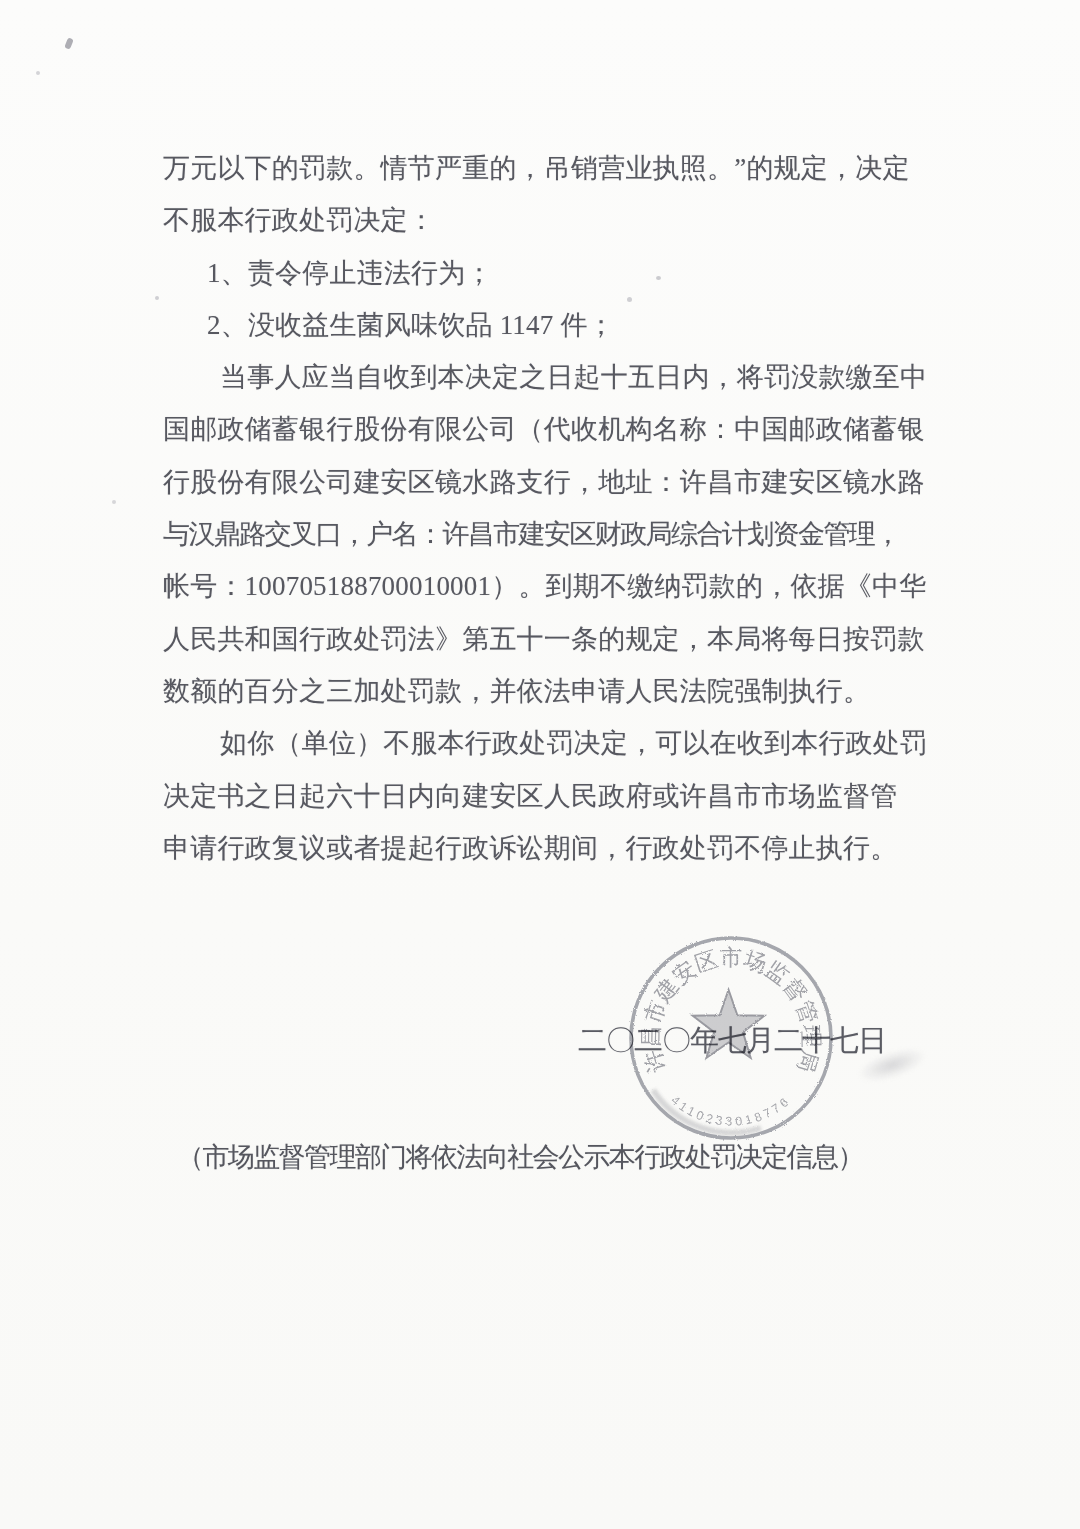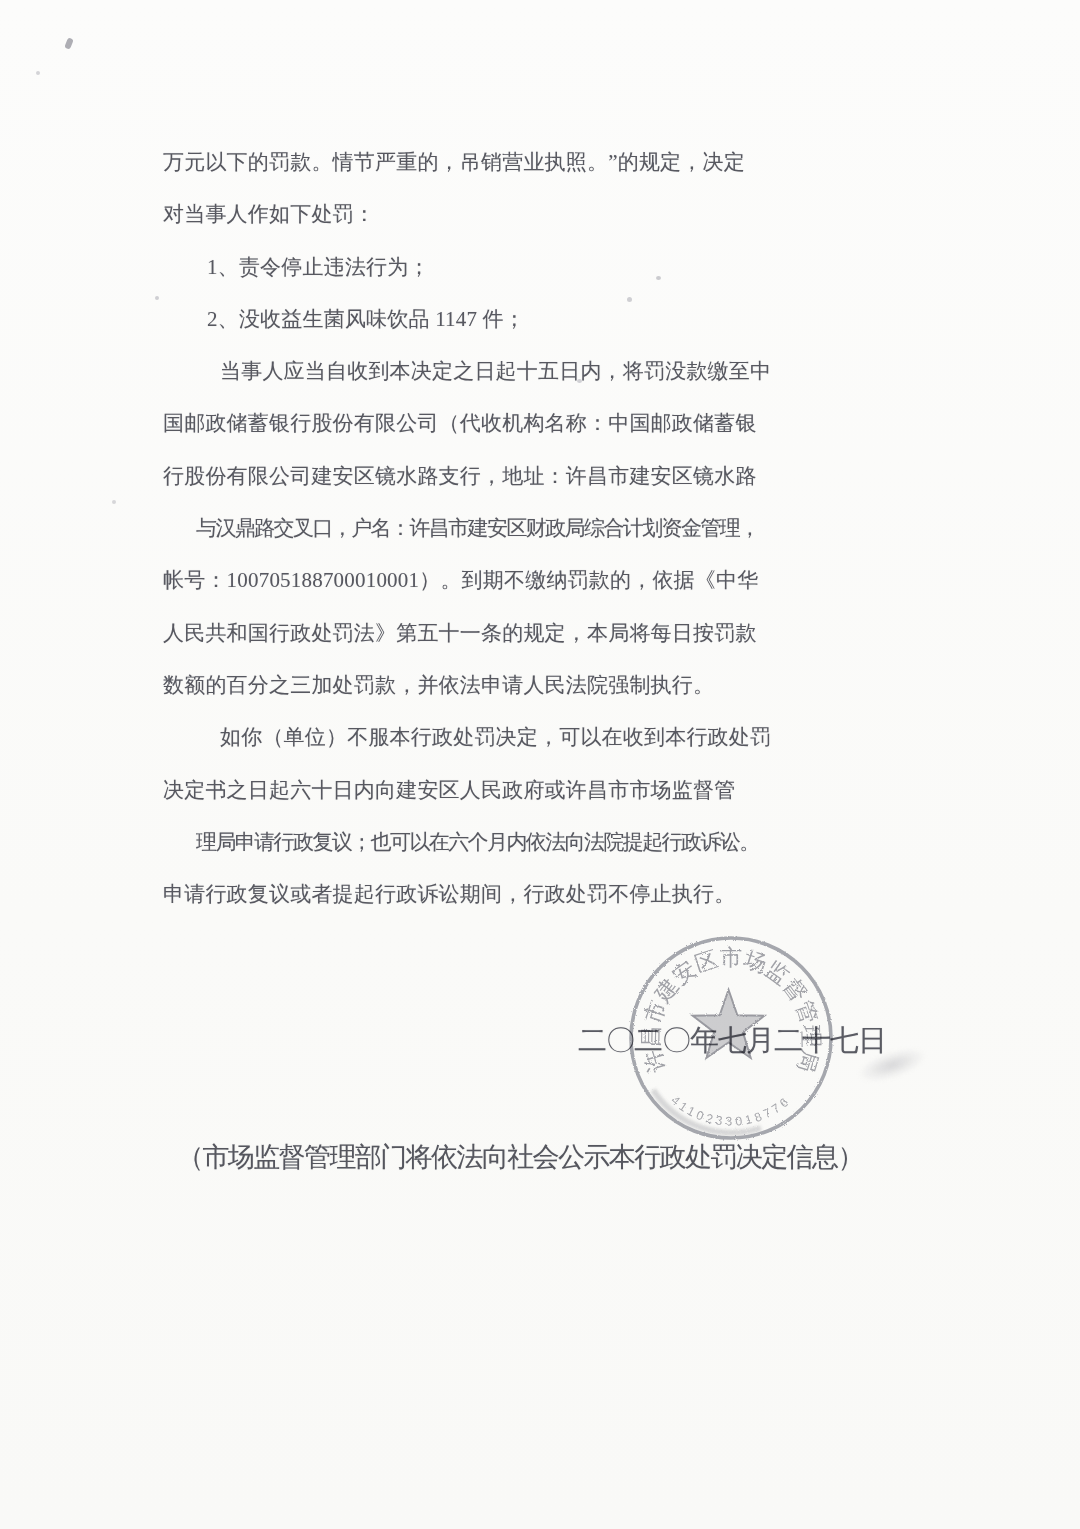--- a/index.html
+++ b/index.html
@@ -9,31 +9,31 @@
     position:relative;
     overflow:hidden;
     font-family:"Liberation Serif","DejaVu Serif",serif;
   }
   .paper{
     position:absolute;inset:0;
     background:linear-gradient(180deg,#fcfcfb 0%,#fafaf8 60%,#f9f9f7 100%);
   }
   
   .doc{
-    position:absolute;left:163px;top:136px;width:760px;
-    font-size:21px;line-height:52.3px;
+    position:absolute;left:163px;top:142px;width:760px;
+    font-size:27px;line-height:52.3px;
     color:#575860;
     letter-spacing:.2px;
     text-shadow:0 0 1px rgba(87,88,96,.28);
     filter:blur(.3px);
   }
   .line{white-space:nowrap;}
   .line.indent-item{margin-left:44px;}
   .line.indent-para{margin-left:57px;}
-  .line.tight{letter-spacing:-1.6px;margin-left:33px;}
+  .line.tight{letter-spacing:-1.6px;}
   .date-line{
     position:absolute;left:578px;top:1023px;
     font-size:29px;line-height:34px;white-space:nowrap;
     color:#5a5b63;letter-spacing:-1px;
     text-shadow:0 0 1px rgba(87,88,96,.28);
     filter:blur(.3px);
   }
   .footer-note{
     position:absolute;left:177px;top:1140px;
     font-size:27px;line-height:34px;white-space:nowrap;
@@ -64,33 +64,32 @@
     filter:blur(2px);
   }
 </style>
 </head>
 <body>
 
 <div class="paper"></div>
 
 <div class="doc">
   <div class="line">万元以下的罚款。情节严重的，吊销营业执照。”的规定，决定</div>
-  <div class="line">对当事人作如下处罚：</div>
+  <div class="line">不服本行政处罚决定：</div>
   <div class="line indent-item">1、责令停止违法行为；</div>
   <div class="line indent-item">2、没收益生菌风味饮品 1147 件；</div>
   <div class="line indent-para">当事人应当自收到本决定之日起十五日内，将罚没款缴至中</div>
   <div class="line">国邮政储蓄银行股份有限公司（代收机构名称：中国邮政储蓄银</div>
   <div class="line">行股份有限公司建安区镜水路支行，地址：许昌市建安区镜水路</div>
   <div class="line tight">与汉鼎路交叉口，户名：许昌市建安区财政局综合计划资金管理，</div>
   <div class="line">帐号：100705188700010001）。到期不缴纳罚款的，依据《中华</div>
   <div class="line">人民共和国行政处罚法》第五十一条的规定，本局将每日按罚款</div>
   <div class="line">数额的百分之三加处罚款，并依法申请人民法院强制执行。</div>
   <div class="line indent-para">如你（单位）不服本行政处罚决定，可以在收到本行政处罚</div>
   <div class="line">决定书之日起六十日内向建安区人民政府或许昌市市场监督管</div>
-  <div class="line tight">理局申请行政复议；也可以在六个月内依法向法院提起行政诉讼。</div>
   <div class="line">申请行政复议或者提起行政诉讼期间，行政处罚不停止执行。</div>
 </div>
 
 <div class="date-line">二〇二〇年七月二十七日</div>
 
 <div class="footer-note">（市场监督管理部门将依法向社会公示本行政处罚决定信息）</div>
 
 <svg class="seal" viewBox="-117 -117 234 234" aria-hidden="true">
   <defs>
     <filter id="rough" x="-20%" y="-20%" width="140%" height="140%">

